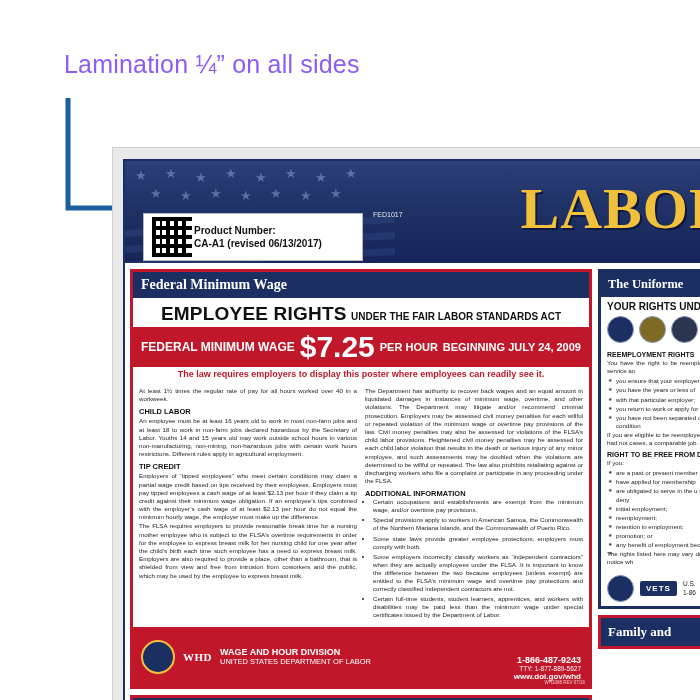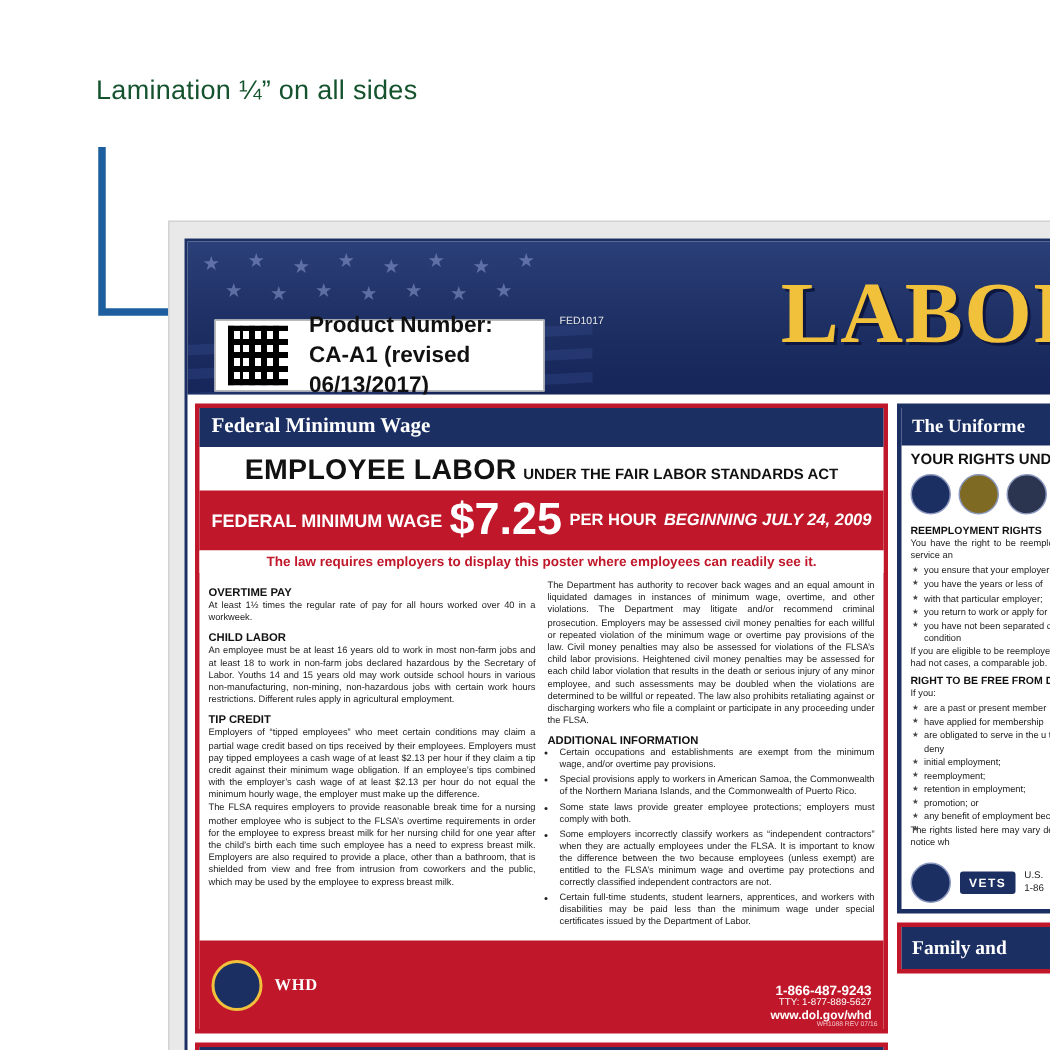--- a/index.html
+++ b/index.html
@@ -17,22 +17,22 @@
     width: 700px;
     height: 700px;
     background: #ffffff;
   }
 
   
   .annotation-text {
     position: absolute;
     left: 64px;
     top: 50px;
-    font-size: 18px;
-    color: #14532d;
+    font-size: 25px;
+    color: #8b5cf6;
     font-family: "Liberation Sans", sans-serif;
     letter-spacing: 0.2px;
     white-space: nowrap;
   }
   .annotation-arrow {
     position: absolute;
     left: 62px;
     top: 96px;
     width: 130px;
     height: 130px;
@@ -119,22 +119,22 @@
     height: 40px;
     flex: 0 0 40px;
     background:
       linear-gradient(90deg, #000 0 4px, transparent 4px 8px, #000 8px 10px, transparent 10px 14px, #000 14px 18px, transparent 18px 22px, #000 22px 26px, transparent 26px 30px, #000 30px 34px, transparent 34px 40px),
       linear-gradient(180deg, #000 0 4px, transparent 4px 9px, #000 9px 13px, transparent 13px 18px, #000 18px 22px, transparent 22px 27px, #000 27px 31px, transparent 31px 36px, #000 36px 40px);
     background-blend-mode: multiply;
     background-color: #fff;
     border: 2px solid #fff;
   }
   .product-text {
-    margin-left: 12px;
-    font-size: 15px;
+    margin-left: 0;
+    font-size: 10px;
     font-weight: bold;
     color: #111;
     line-height: 1.35;
   }
   .fed-code {
     position: absolute;
     left: 248px;
     top: 50px;
     font-size: 7px;
     color: #e8e8e8;
@@ -187,21 +187,21 @@
     color: #ffffff;
     display: flex;
     align-items: center;
     justify-content: space-between;
     padding: 3px 8px;
     font-weight: bold;
   }
   .wage-label { font-size: 12px; }
   .wage-amount { font-size: 30px; color: #ffffff; }
   .wage-per { font-size: 11px; }
-  .wage-begin { font-size: 11px; font-style: italic; }
+  .wage-begin { font-size: 11px; }
 
   .requires-line {
     background: #ffffff;
     color: #c0182a;
     text-align: center;
     font-size: 9px;
     font-weight: bold;
     padding: 2px 0 3px 0;
   }
 
@@ -388,36 +388,35 @@
       </div>
 
       <div class="cols">
 
         <div class="col-left">
 
           <div class="panel">
             <div class="panel-title">Federal Minimum Wage</div>
 
             <div class="er-headline">
-              <span class="er-big">EMPLOYEE LABOR</span>
+              <span class="er-big">EMPLOYEE RIGHTS</span>
               <span class="er-small">UNDER THE FAIR LABOR STANDARDS ACT</span>
             </div>
 
             <div class="wage-bar">
               <span class="wage-label">FEDERAL MINIMUM WAGE</span>
               <span class="wage-amount">$7.25</span>
               <span class="wage-per">PER HOUR</span>
               <span class="wage-begin">BEGINNING JULY 24, 2009</span>
             </div>
 
             <div class="requires-line">The law requires employers to display this poster where employees can readily see it.</div>
 
             <div class="body-cols">
               <div class="body-col">
-                <div class="h-sub">OVERTIME PAY</div>
                 <div class="p">At least 1½ times the regular rate of pay for all hours worked over 40 in a workweek.</div>
                 <div class="h-sub">CHILD LABOR</div>
                 <div class="p">An employee must be at least 16 years old to work in most non-farm jobs and at least 18 to work in non-farm jobs declared hazardous by the Secretary of Labor. Youths 14 and 15 years old may work outside school hours in various non-manufacturing, non-mining, non-hazardous jobs with certain work hours restrictions. Different rules apply in agricultural employment.</div>
                 <div class="h-sub">TIP CREDIT</div>
                 <div class="p">Employers of “tipped employees” who meet certain conditions may claim a partial wage credit based on tips received by their employees. Employers must pay tipped employees a cash wage of at least $2.13 per hour if they claim a tip credit against their minimum wage obligation. If an employee’s tips combined with the employer’s cash wage of at least $2.13 per hour do not equal the minimum hourly wage, the employer must make up the difference.</div>
                 <div class="p">The FLSA requires employers to provide reasonable break time for a nursing mother employee who is subject to the FLSA’s overtime requirements in order for the employee to express breast milk for her nursing child for one year after the child’s birth each time such employee has a need to express breast milk. Employers are also required to provide a place, other than a bathroom, that is shielded from view and free from intrusion from coworkers and the public, which may be used by the employee to express breast milk.</div>
               </div>
 
               <div class="body-col">
                 <div class="p">The Department has authority to recover back wages and an equal amount in liquidated damages in instances of minimum wage, overtime, and other violations. The Department may litigate and/or recommend criminal prosecution. Employers may be assessed civil money penalties for each willful or repeated violation of the minimum wage or overtime pay provisions of the law. Civil money penalties may also be assessed for violations of the FLSA’s child labor provisions. Heightened civil money penalties may be assessed for each child labor violation that results in the death or serious injury of any minor employee, and such assessments may be doubled when the violations are determined to be willful or repeated. The law also prohibits retaliating against or discharging workers who file a complaint or participate in any proceeding under the FLSA.</div>
@@ -428,20 +427,24 @@
                   <li>Some state laws provide greater employee protections; employers must comply with both.</li>
                   <li>Some employers incorrectly classify workers as “independent contractors” when they are actually employees under the FLSA. It is important to know the difference between the two because employees (unless exempt) are entitled to the FLSA’s minimum wage and overtime pay protections and correctly classified independent contractors are not.</li>
                   <li>Certain full-time students, student learners, apprentices, and workers with disabilities may be paid less than the minimum wage under special certificates issued by the Department of Labor.</li>
                 </ul>
               </div>
             </div>
 
             <div class="whd-strip">
               <div class="whd-seal"></div>
               <div class="whd-wordmark">WHD</div>
+              <div class="whd-names">
+                <div class="whd-n1">WAGE AND HOUR DIVISION</div>
+                <div class="whd-n2">UNITED STATES DEPARTMENT OF LABOR</div>
+              </div>
               <div class="whd-contact">
                 <div class="whd-phone">1-866-487-9243</div>
                 <div class="whd-tty">TTY: 1-877-889-5627</div>
                 <div class="whd-url">www.dol.gov/whd</div>
               </div>
               <div class="whd-rev">WH1088 REV 07/16</div>
             </div>
           </div>
 
           <div class="panel">

